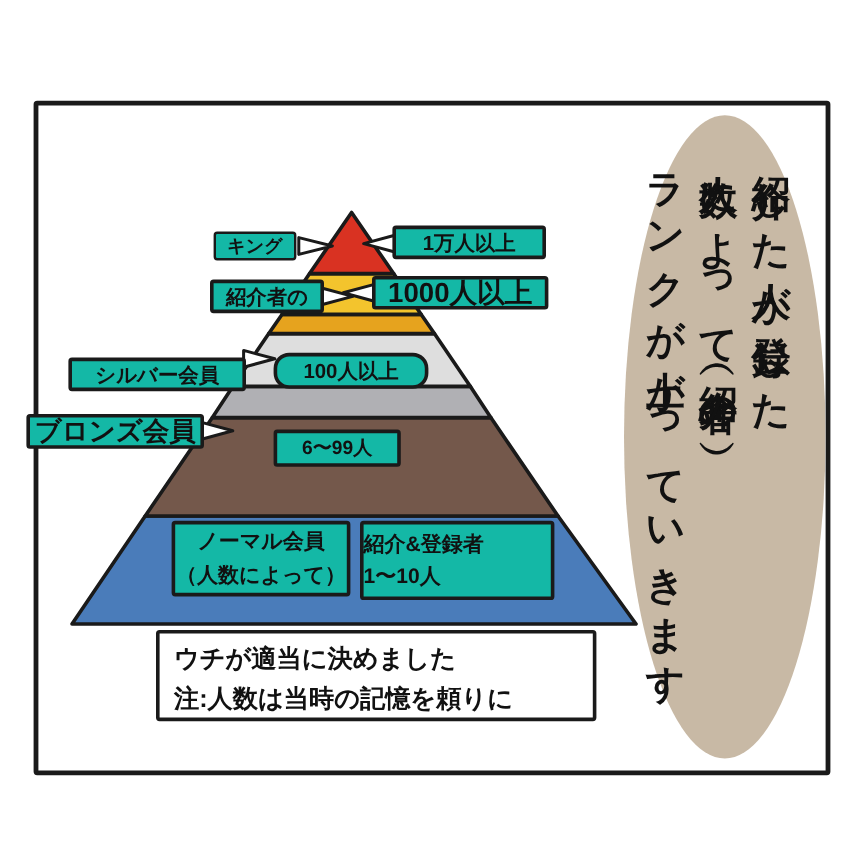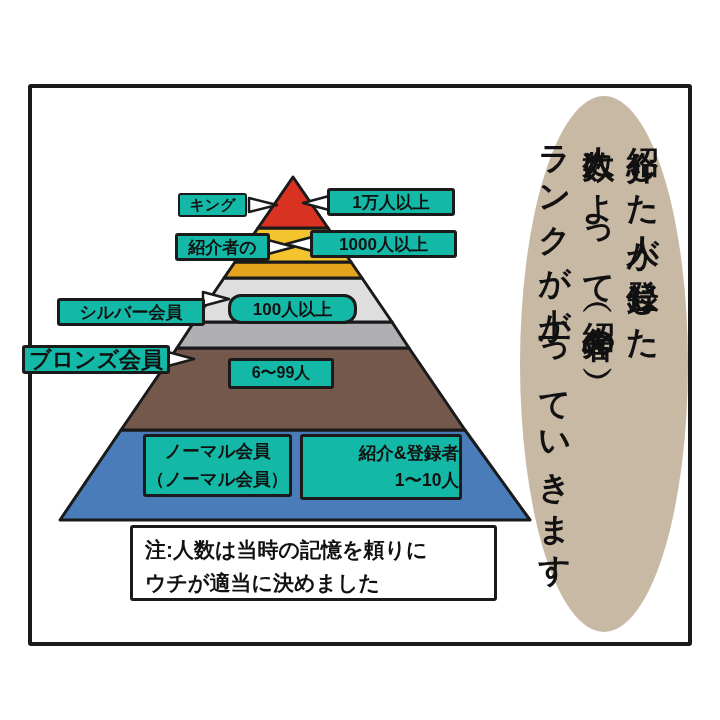--- a/index.html
+++ b/index.html
@@ -12,21 +12,21 @@
     box-sizing:border-box; border:4px solid #1a1a1a; border-radius:3px;
     background:#ffffff;
   }
   .layer { position:absolute; left:0; top:0; }
   .callout {
     position:absolute; background:#14b8a6; border:3px solid #1a1a1a;
     border-radius:3px; display:flex; align-items:center; justify-content:center;
     font-weight:bold; box-sizing:border-box; white-space:nowrap;
   }
   .callout.col { flex-direction:column; }
-  .callout.leftalign { align-items:flex-end; justify-content:center; padding-left:10px; }
+  .callout.leftalign { align-items:flex-start; justify-content:center; }
   .note-box {
     position:absolute; left:98px; top:437px; width:367px; height:76px;
     box-sizing:border-box; border:3.5px solid #1a1a1a; border-radius:3px;
     background:#fff; font-weight:bold; font-size:21px; line-height:1.55;
     padding:6px 12px; white-space:nowrap;
   }
   .bubble-text {
     position:absolute; left:501px; top:34px; height:500px;
     writing-mode:vertical-rl; text-orientation:mixed;
     font-size:32px; font-weight:bold; letter-spacing:4px; line-height:44px;
@@ -55,40 +55,40 @@
     <polygon points="236,152 262,159 236,166" fill="#ffffff" stroke="#1a1a1a" stroke-width="2.5" stroke-linejoin="round"></polygon>
     <polygon points="280,149 254,156 280,163" fill="#ffffff" stroke="#1a1a1a" stroke-width="2.5" stroke-linejoin="round"></polygon>
     <polygon points="171,204 197,211 171,218" fill="#ffffff" stroke="#1a1a1a" stroke-width="2.5" stroke-linejoin="round"></polygon>
     <polygon points="136,264 162,271 136,278" fill="#ffffff" stroke="#1a1a1a" stroke-width="2.5" stroke-linejoin="round"></polygon>
   </svg>
 
   <div class="callout" style="left:146px; top:105px; width:69px; height:24px; font-size:15px; border-width:2.5px;">キング</div>
   <div class="callout" style="left:295px; top:100px; width:128px; height:28px; font-size:17px;">1万人以上</div>
 
   <div class="callout" style="left:143px; top:145px; width:95px; height:28px; font-size:17px;">紹介者の</div>
-  <div class="callout" style="left:278px; top:142px; width:147px; height:28px; font-size:17px;">1000人以上</div>
+  <div class="callout" style="left:278px; top:142px; width:147px; height:28px; font-size:23px;">1000人以上</div>
 
   <div class="callout" style="left:25px; top:197px; width:148px; height:28px; font-size:17px;margin-top:13px;">シルバー会員</div>
   <div class="callout" style="left:196px; top:206px; width:129px; height:30px; font-size:17px;border-radius:13px;">100人以上</div>
 
   <div class="callout" style="left:-10px; top:257px; width:148px; height:29px; font-size:22px;">ブロンズ会員</div>
   <div class="callout" style="left:196px; top:270px; width:106px; height:31px; font-size:16px;">6〜99人</div>
 
   <div class="callout col" style="left:111px; top:346px; width:149px; height:63px; font-size:17.5px; line-height:1.55;">
     <span>ノーマル会員</span>
-    <span>（ノーマル会員）</span>
+    <span>（人数によって）</span>
   </div>
   <div class="callout col leftalign" style="left:268px; top:346px; width:162px; height:66px; font-size:17.5px; line-height:1.55;">
     <span>紹介&amp;登録者</span>
     <span>1〜10人</span>
   </div>
 
   <div class="note-box">
+    <div>ウチが適当に決めました</div>
     <div>注:人数は当時の記憶を頼りに</div>
-    <div>ウチが適当に決めました</div>
   </div>
 
   <div class="bubble-text">
     <div>紹介した人が登録した</div>
     <div>人数によって（紹介者の）</div>
     <div>ランクが上がっていきます</div>
   </div>
 
 </div>
 

